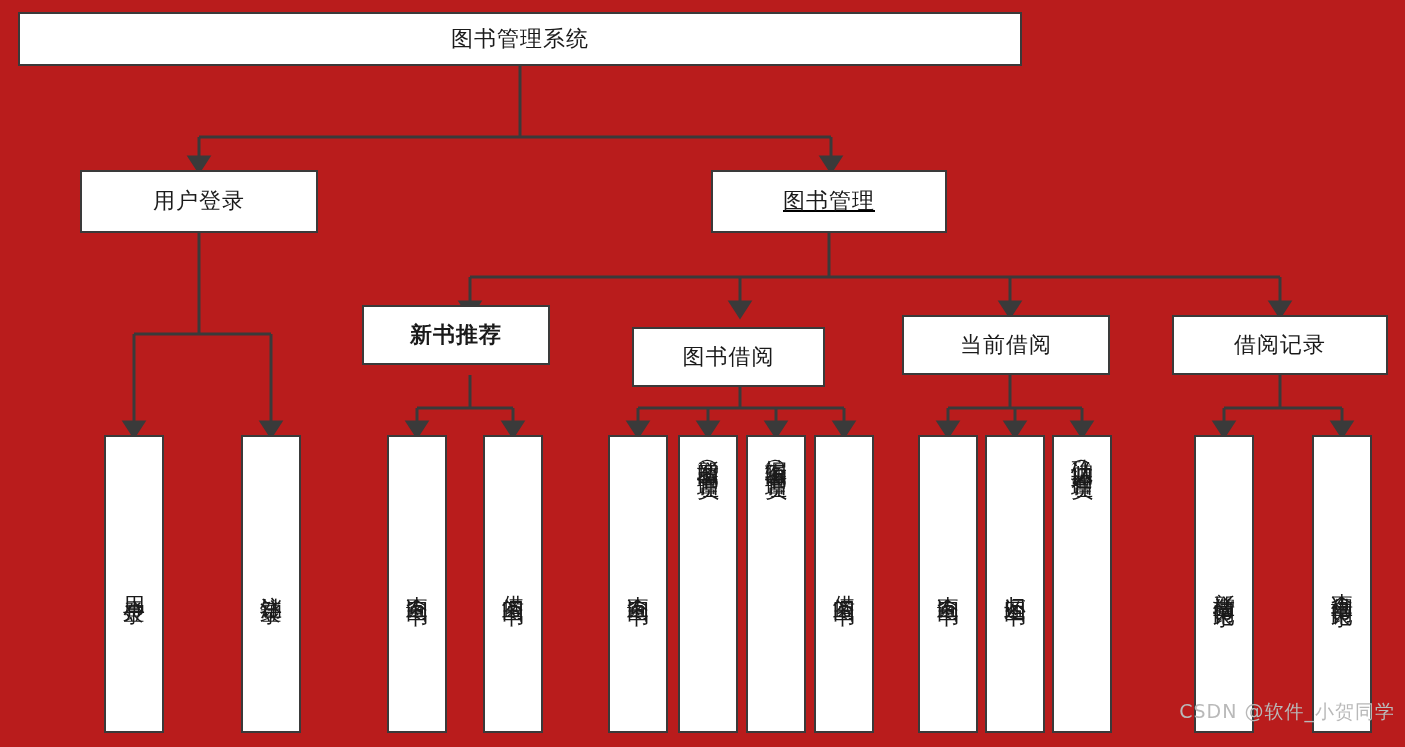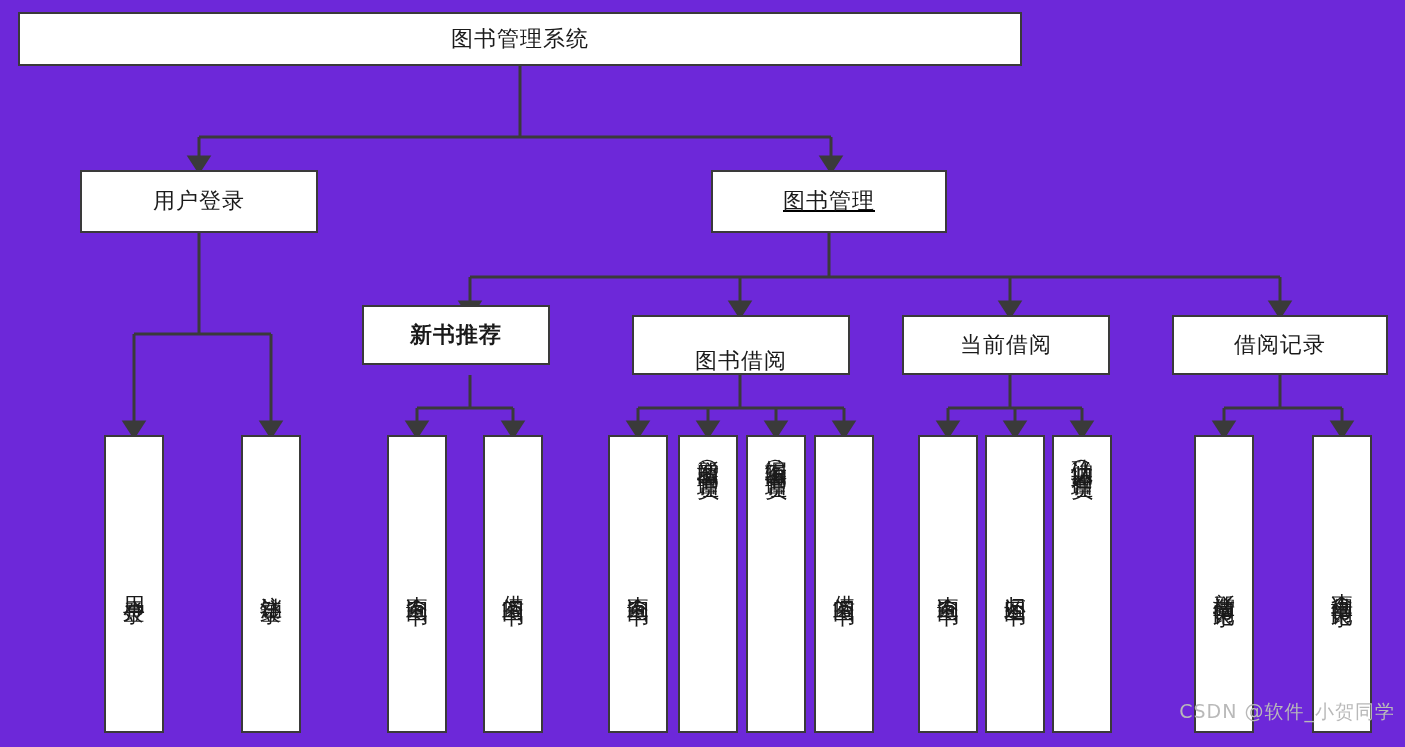--- a/index.html
+++ b/index.html
@@ -5,21 +5,21 @@
   html,body{margin:0;padding:0;}
   body{
     width:1405px;height:747px;
     background:#ffffff;
     font-family:"DejaVu Sans","Liberation Sans",sans-serif;
     overflow:hidden;
   }
   #diagram{
     position:relative;
     width:1405px;height:747px;
-    background:#6d28d9;
+    background:#b91c1c;
   }
   #edges{
     position:absolute;left:0;top:0;
     width:1405px;height:747px;
     pointer-events:none;
   }
   .node{
     position:absolute;
     box-sizing:border-box;
     background:#ffffff;
@@ -128,21 +128,21 @@
   <div class="node h" style="left:80px;top:170px;width:238px;height:63px;">
     <span class="label">用户登录</span>
   </div>
   <div class="node h" style="left:711px;top:170px;width:236px;height:63px;text-decoration:underline;">
     <span class="label">图书管理</span>
   </div>
 
   <div class="node h" style="left:362px;top:305px;width:188px;height:60px;font-weight:bold;">
     <span class="label">新书推荐</span>
   </div>
-  <div class="node h" style="left:632px;top:315px;width:218px;height:60px;align-items:flex-end;">
+  <div class="node h" style="left:632px;top:327px;width:193px;height:60px;">
     <span class="label">图书借阅</span>
   </div>
   <div class="node h" style="left:902px;top:315px;width:208px;height:60px;">
     <span class="label">当前借阅</span>
   </div>
   <div class="node h" style="left:1172px;top:315px;width:216px;height:60px;">
     <span class="label">借阅记录</span>
   </div>
 
   <div class="node v mid" style="left:104px;top:435px;width:60px;height:298px;">

